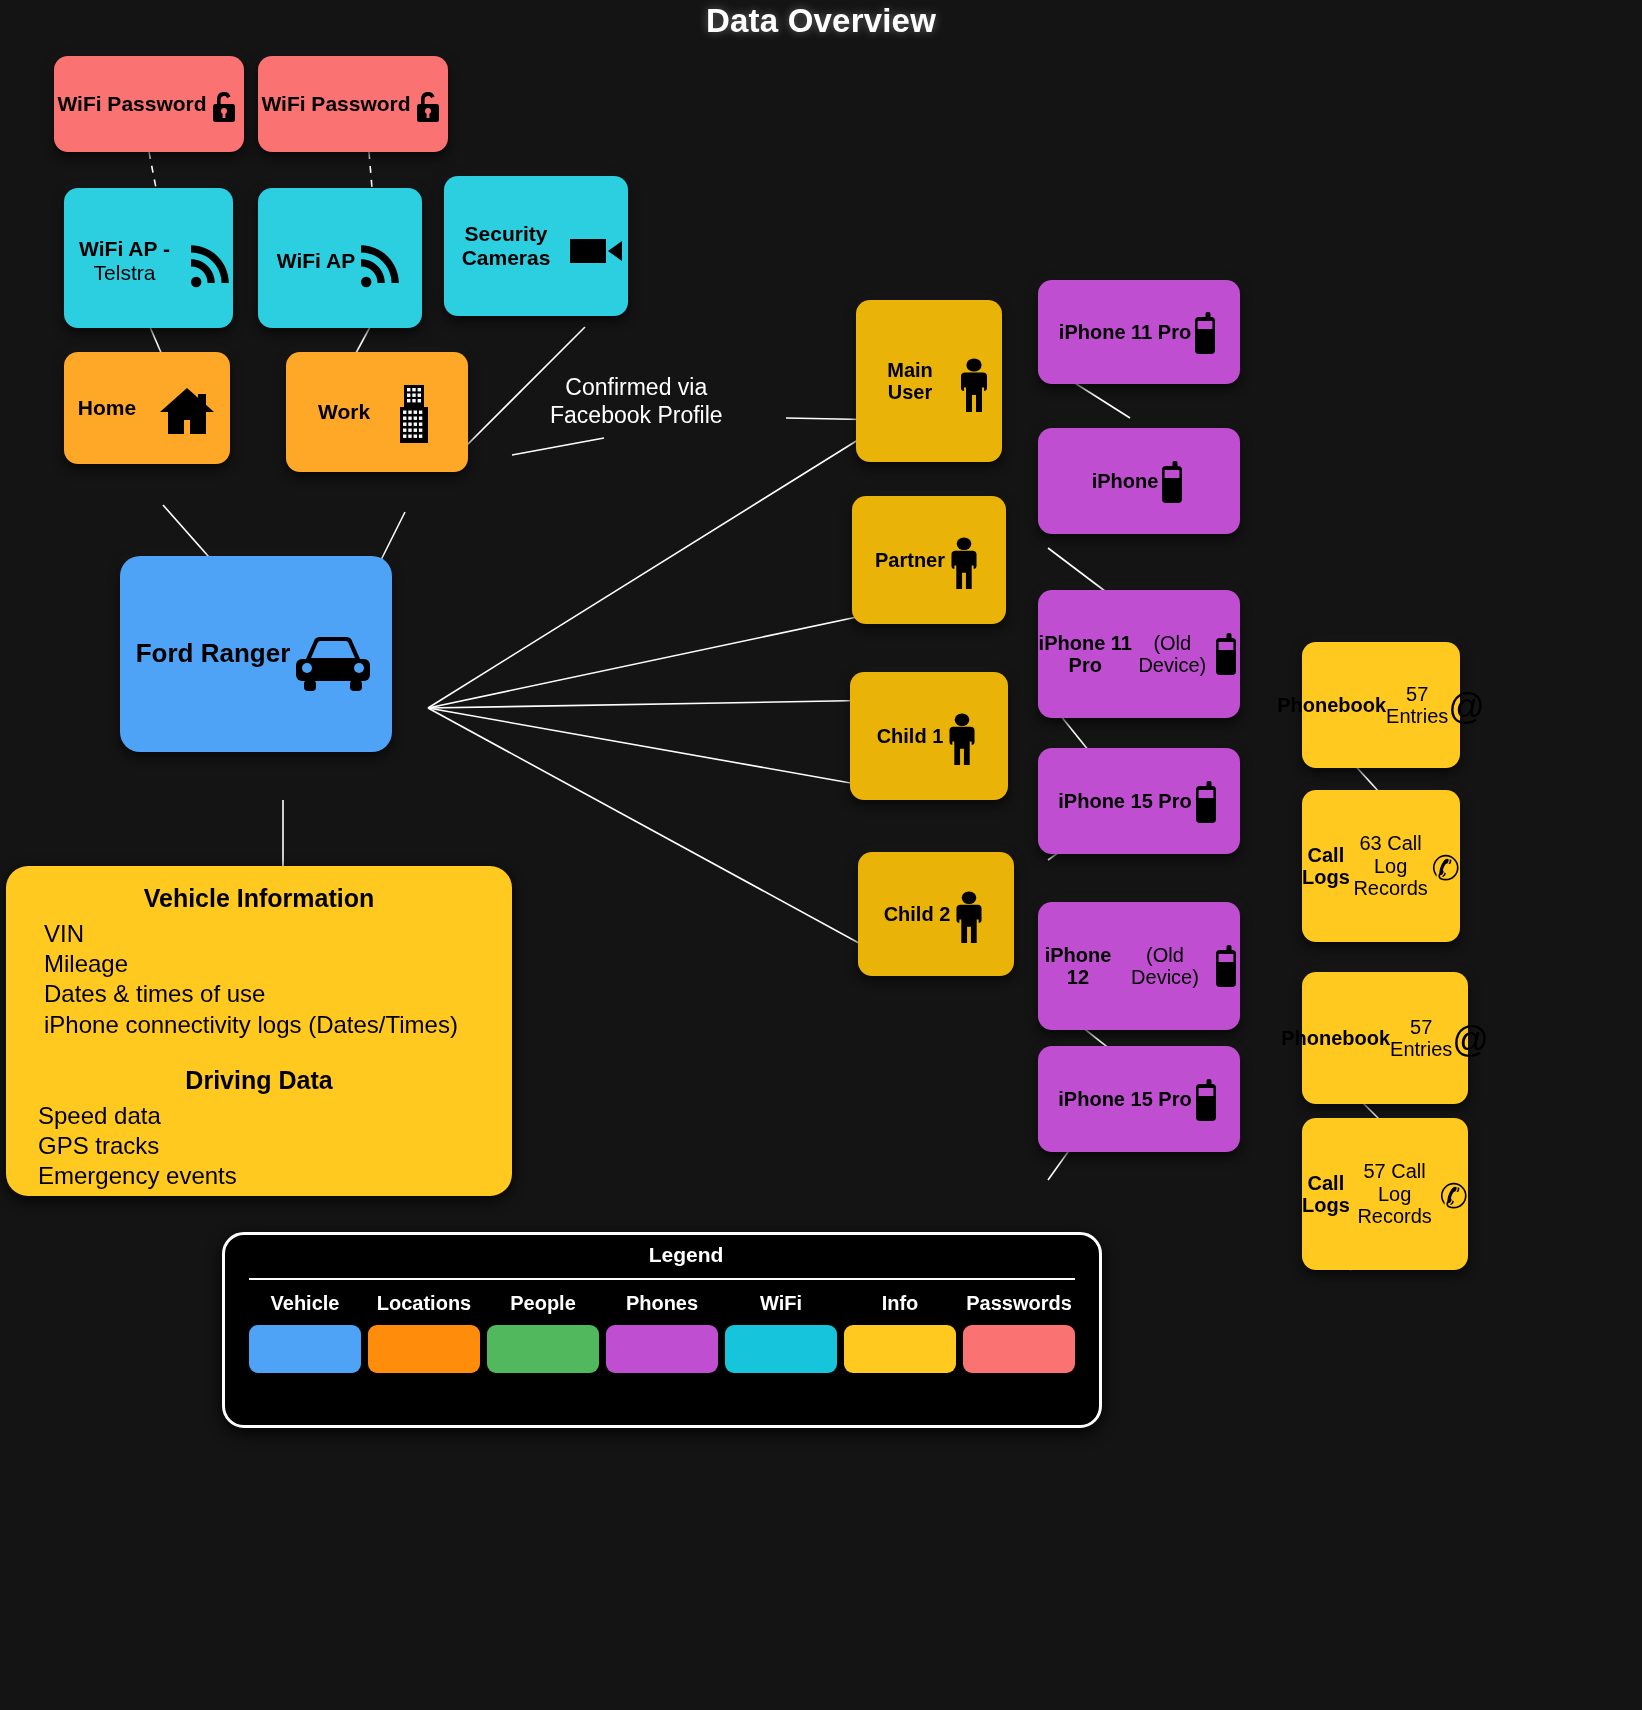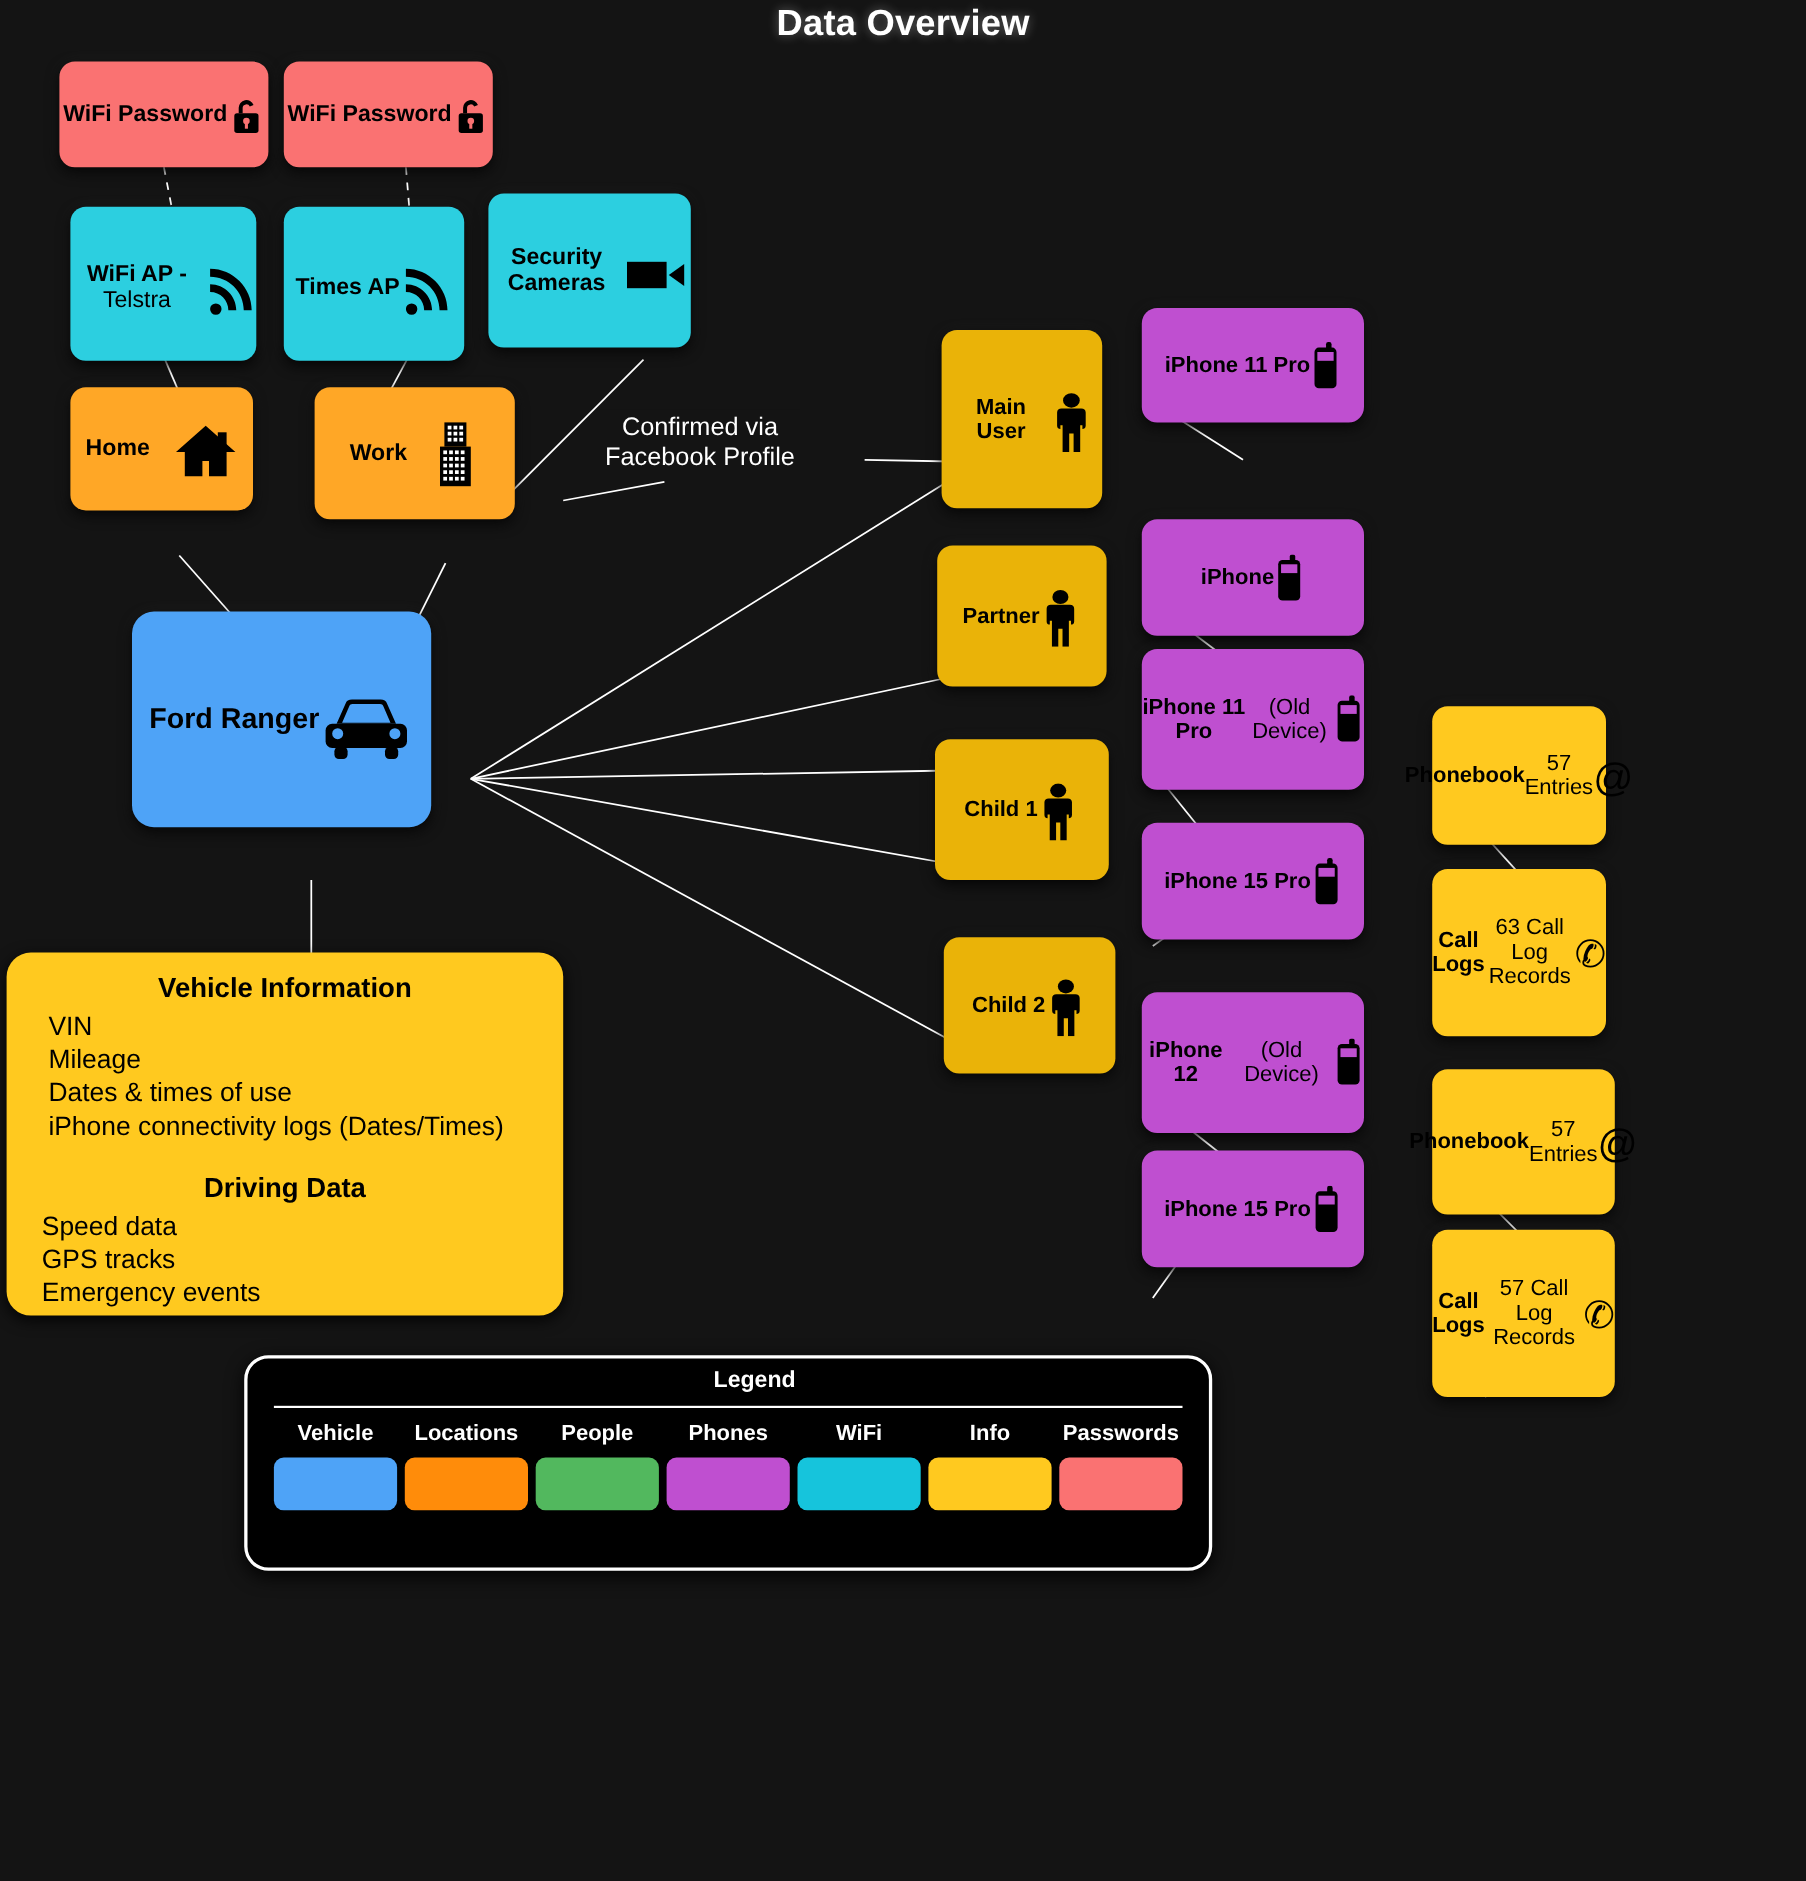--- a/index.html
+++ b/index.html
@@ -144,21 +144,21 @@
     <span class="glyph" style="margin-top:18px;">
       <svg width="48" height="44" viewBox="0 0 48 44">
           <path d="M6 38a5.2 5.2 0 1 1 10.4 0A5.2 5.2 0 0 1 6 38z" fill="#000"></path>
           <path d="M6 22.5c9.2 0 16.6 7.4 16.6 16.6h7.2C29.8 25.9 19.2 15.3 6 15.3z" fill="#000"></path>
           <path d="M6 8.5c17 0 30.6 13.7 30.6 30.6h7.2C43.8 18.6 26.8 1.3 6 1.3z" fill="#000"></path>
         </svg>
     </span>
   </div>
 
   <div class="node c-wifi" style="left:258px;top:188px;width:164px;height:140px;">
-    <span class="title" style="font-size:21px;margin-top:6px;">Times AP</span>
+    <span class="title" style="font-size:21px;margin-top:6px;">WiFi AP</span>
     <span class="glyph" style="margin-top:18px;">
       <svg width="48" height="44" viewBox="0 0 48 44">
           <path d="M6 38a5.2 5.2 0 1 1 10.4 0A5.2 5.2 0 0 1 6 38z" fill="#000"></path>
           <path d="M6 22.5c9.2 0 16.6 7.4 16.6 16.6h7.2C29.8 25.9 19.2 15.3 6 15.3z" fill="#000"></path>
           <path d="M6 8.5c17 0 30.6 13.7 30.6 30.6h7.2C43.8 18.6 26.8 1.3 6 1.3z" fill="#000"></path>
         </svg>
     </span>
   </div>
 
   <div class="node c-wifi" style="left:444px;top:176px;width:184px;height:140px;">
@@ -286,21 +286,21 @@
     <span class="title" style="font-size:20px;">iPhone 11 Pro</span>
     <span class="glyph" style="margin-top:6px;">
       <svg width="28" height="44" viewBox="0 0 28 44">
           <rect x="14.5" y="0" width="5" height="7" rx="2" fill="#000"></rect>
           <rect x="4" y="5" width="20" height="37" rx="4" fill="#000"></rect>
           <rect x="6.6" y="9" width="14.8" height="8" fill="#bf4fd0"></rect>
         </svg>
     </span>
   </div>
 
-  <div class="node c-phone" style="left:1038px;top:472px;width:202px;height:106px;">
+  <div class="node c-phone" style="left:1038px;top:428px;width:202px;height:106px;">
     <span class="title" style="font-size:20px;">iPhone</span>
     <span class="glyph" style="margin-top:6px;">
       <svg width="28" height="44" viewBox="0 0 28 44">
           <rect x="14.5" y="0" width="5" height="7" rx="2" fill="#000"></rect>
           <rect x="4" y="5" width="20" height="37" rx="4" fill="#000"></rect>
           <rect x="6.6" y="9" width="14.8" height="8" fill="#bf4fd0"></rect>
         </svg>
     </span>
   </div>
 

